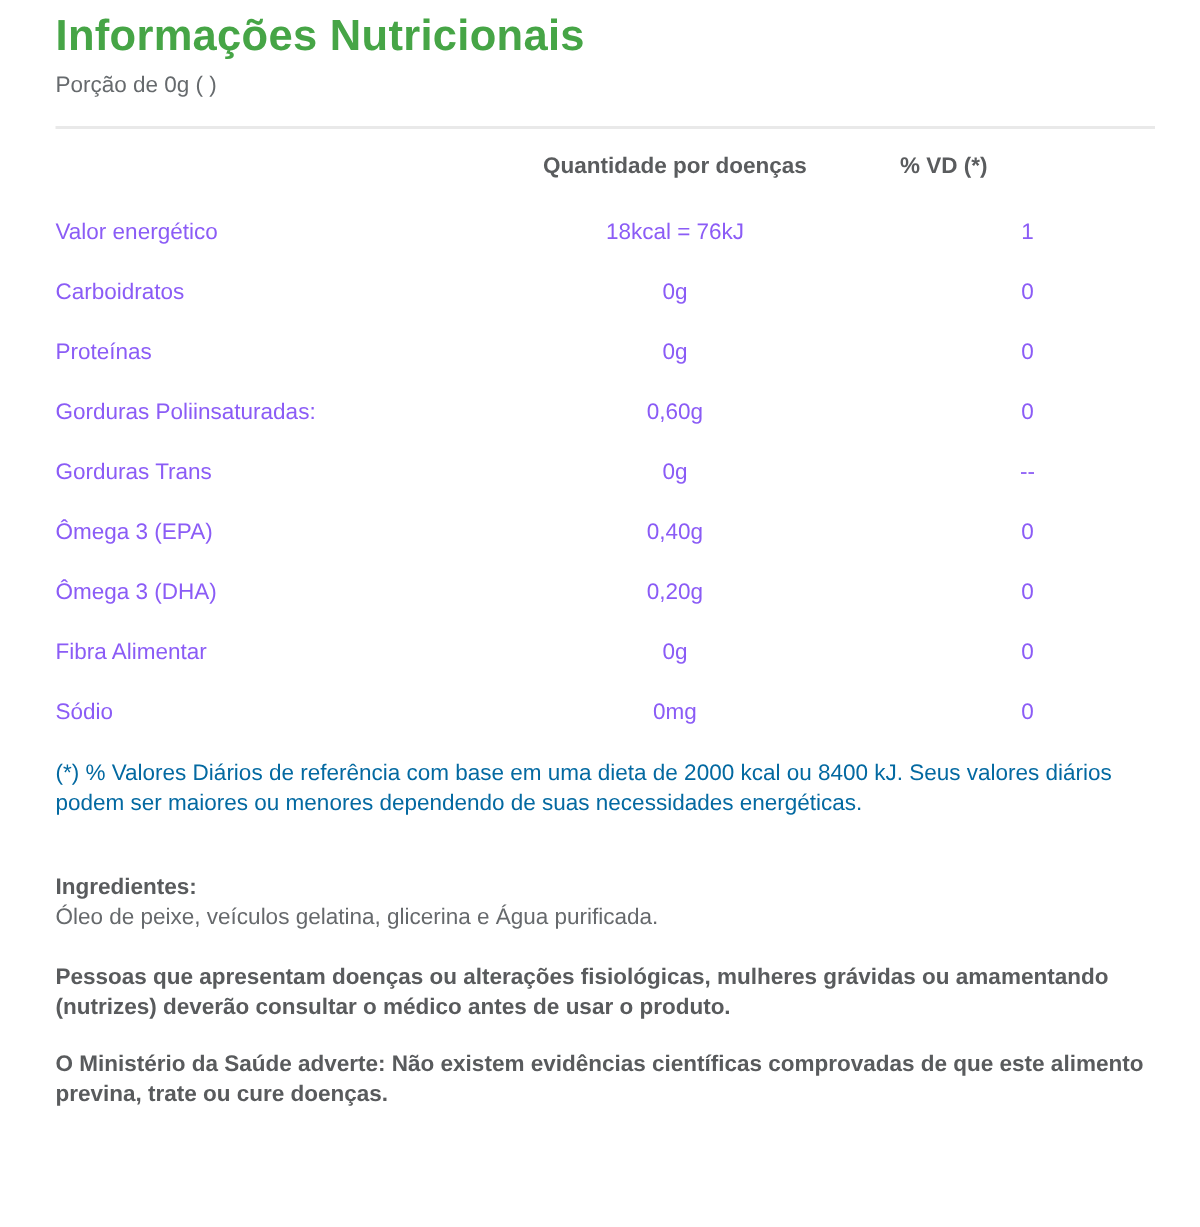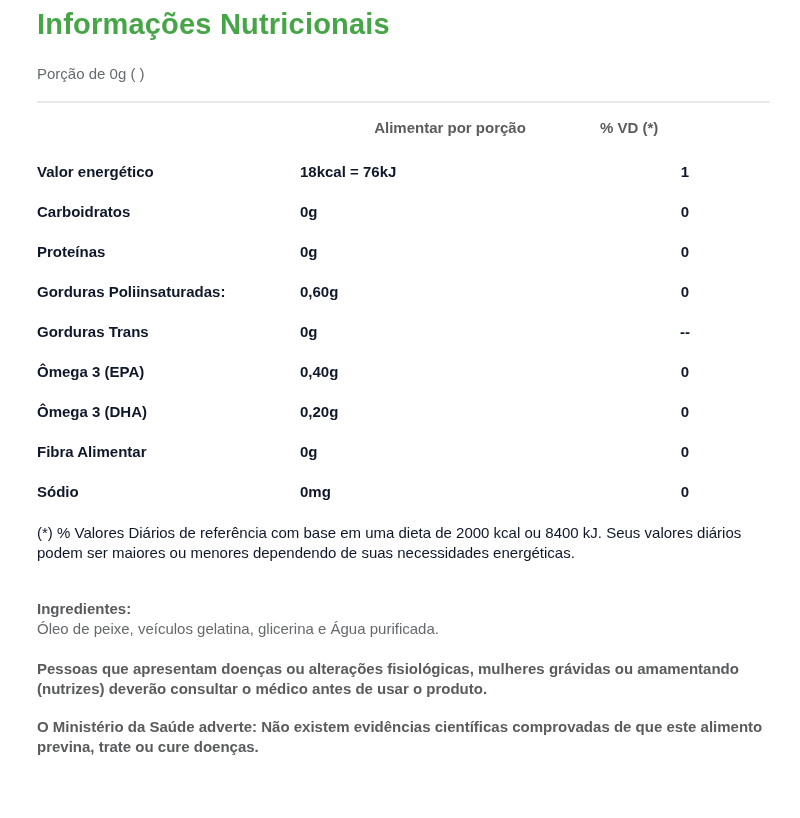--- a/index.html
+++ b/index.html
@@ -18,21 +18,21 @@
   }
   .title {
     margin: 0;
     font-size: 29px;
     line-height: 32px;
     font-weight: 700;
     color: #46a546;
     letter-spacing: 0.2px;
   }
   .serving {
-    margin-top: 24px;
+    margin-top: 7px;
     font-size: 15px;
     line-height: 20px;
     color: #666a6d;
   }
   .divider {
     border: none;
     border-top: 2px solid #e9e9e9;
     margin: 17px 0 0 0;
   }
   table.nutrition {
@@ -48,33 +48,32 @@
     font-size: 15px;
     font-weight: 700;
     color: #5a5c5e;
     vertical-align: middle;
     padding: 0;
   }
   table.nutrition th.h-qty { text-align: center; }
   table.nutrition th.h-vd  { text-align: left; }
   table.nutrition td {
     font-size: 15px;
-    color: #0f172a;
+    color: #8b5cf6;
     vertical-align: middle;
     padding: 0;
-    font-weight: bold;
   }
   table.nutrition td.label { text-align: left; }
-  table.nutrition td.qty   { }
+  table.nutrition td.qty   { text-align: center; }
   table.nutrition td.vd    { text-align: center; }
   .footnote {
     margin: 12px 0 0 0;
     font-size: 15px;
     line-height: 20px;
-    color: #0f172a;
+    color: #0369a1;
   }
   .ingredients {
     margin-top: 36px;
     font-size: 15px;
     line-height: 20px;
     color: #66696c;
   }
   .ingredients .ing-label {
     font-weight: 700;
     color: #595b5d;
@@ -101,21 +100,21 @@
 
   <table class="nutrition">
     <colgroup>
       <col class="c-label">
       <col class="c-qty">
       <col class="c-vd">
     </colgroup>
     <thead>
       <tr>
         <th class="h-label"></th>
-        <th class="h-qty">Alimentar por porção</th>
+        <th class="h-qty">Quantidade por doenças</th>
         <th class="h-vd">% VD (*)</th>
       </tr>
     </thead>
     <tbody>
       <tr>
         <td class="label">Valor energético</td>
         <td class="qty">18kcal = 76kJ</td>
         <td class="vd">1</td>
       </tr>
       <tr>

